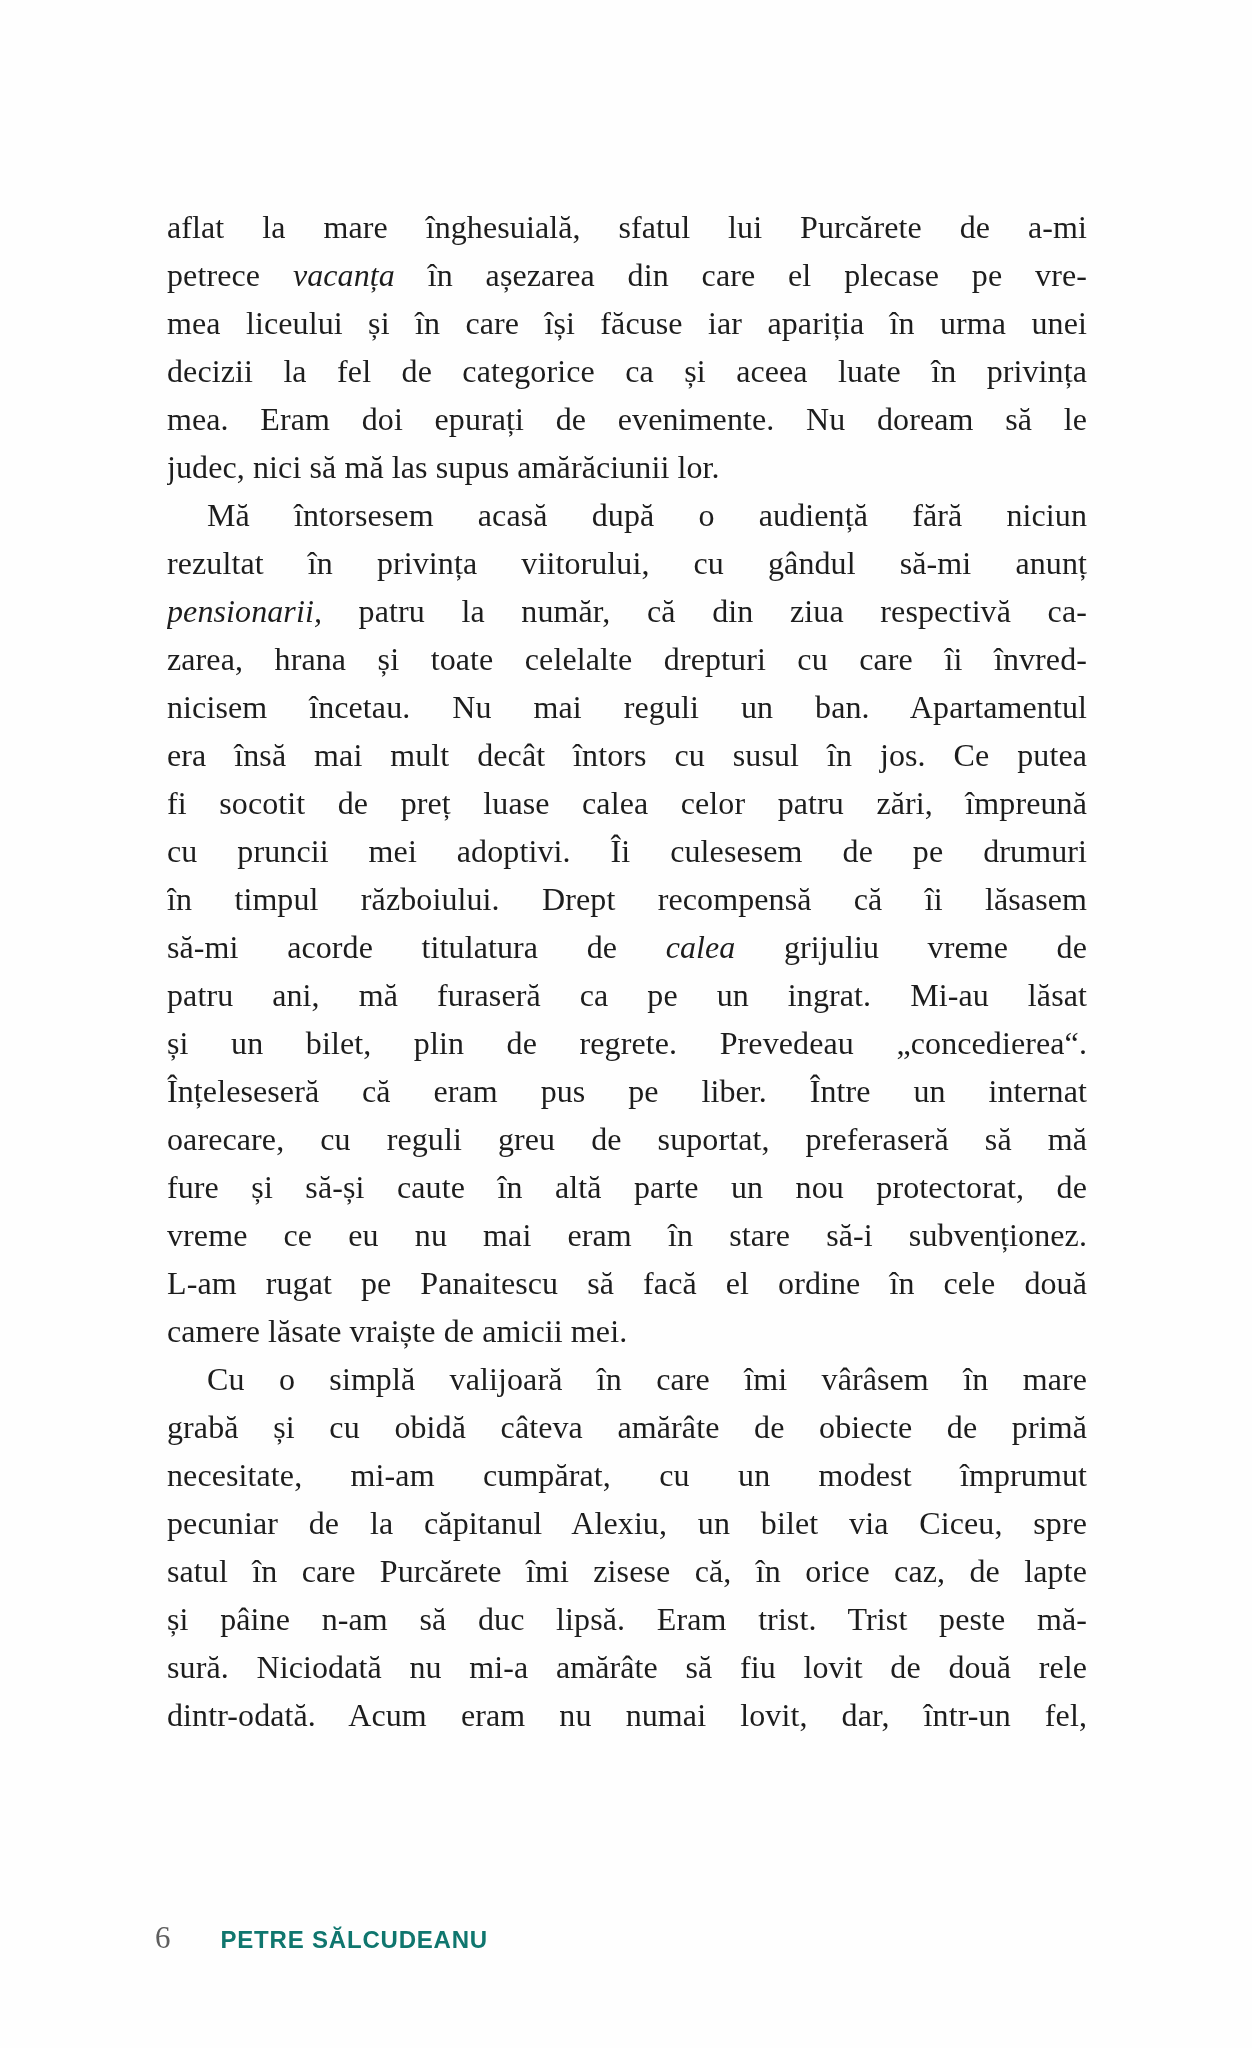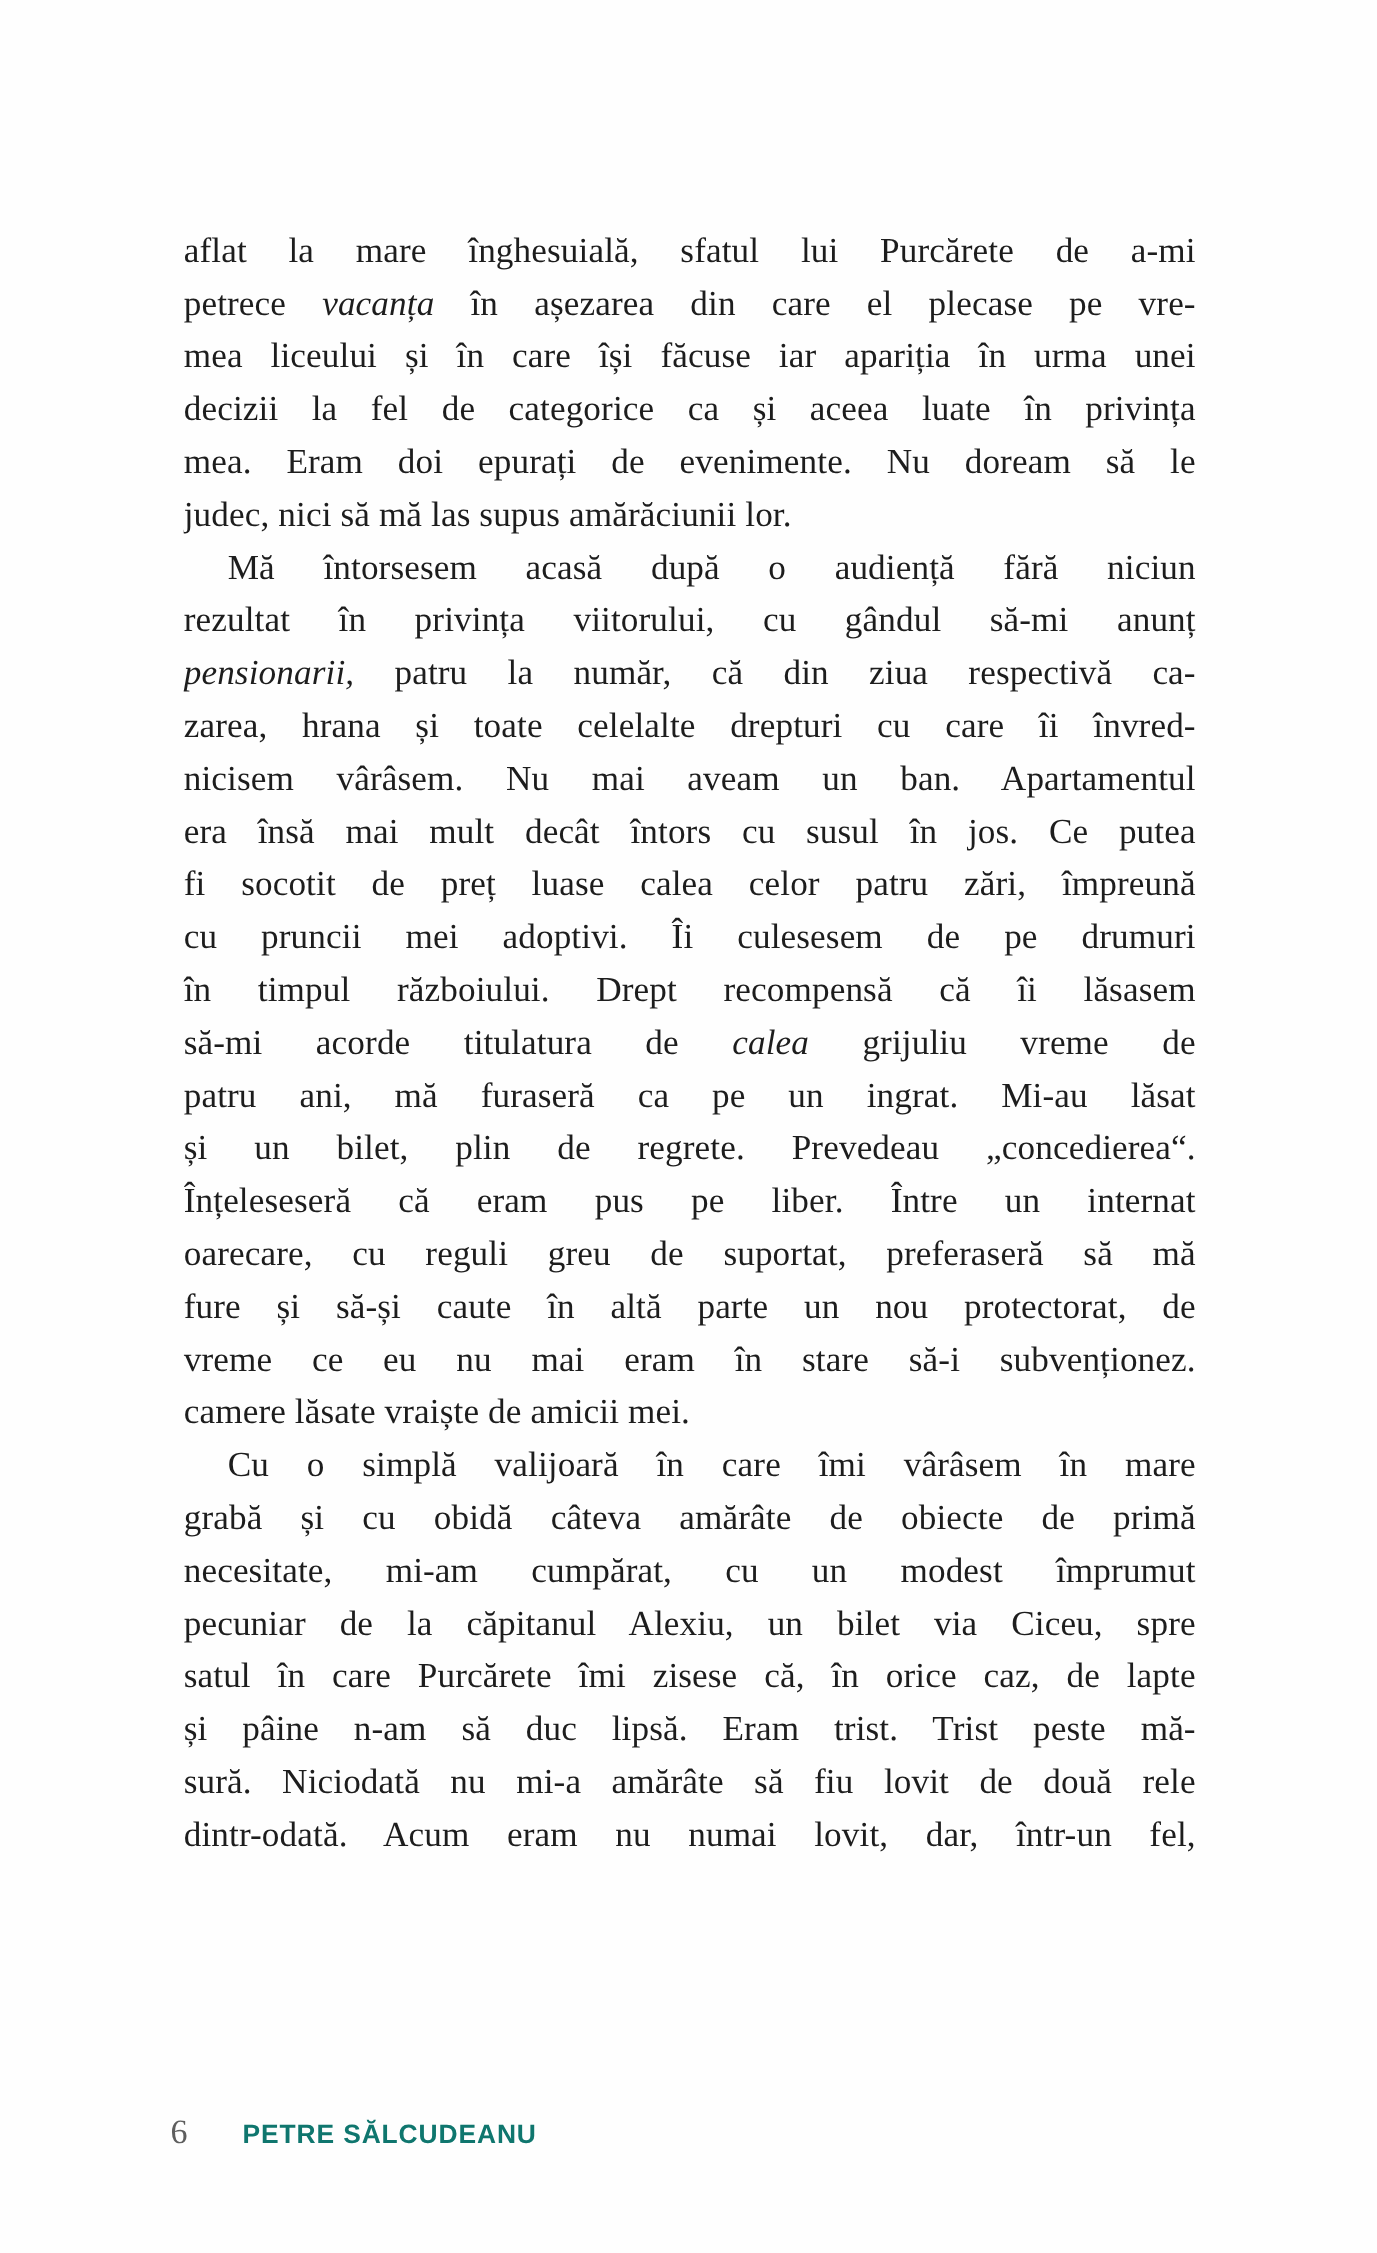--- a/index.html
+++ b/index.html
@@ -72,32 +72,33 @@
       <div class="line"><span>aflat la mare înghesuială, sfatul lui Purcărete de a-mi</span></div>
       <div class="line"><span>petrece </span><span class="it">vacanța</span><span> în așezarea din care el plecase pe vre-</span></div>
       <div class="line"><span>mea liceului și în care își făcuse iar apariția în urma unei</span></div>
       <div class="line"><span>decizii la fel de categorice ca și aceea luate în privința</span></div>
       <div class="line"><span>mea. Eram doi epurați de evenimente. Nu doream să le</span></div>
       <div class="line endline"><span>judec, nici să mă las supus amărăciunii lor.</span></div>
       <div class="line indent"><span>Mă întorsesem acasă după o audiență fără niciun</span></div>
       <div class="line"><span>rezultat în privința viitorului, cu gândul să-mi anunț</span></div>
       <div class="line"><span class="it">pensionarii,</span><span> patru la număr, că din ziua respectivă ca-</span></div>
       <div class="line"><span>zarea, hrana și toate celelalte drepturi cu care îi învred-</span></div>
-      <div class="line"><span>nicisem vârâsem. Nu mai aveam un ban. Apartamentul</span></div>
+      <div class="line"><span>nicisem încetau. Nu mai reguli un ban. Apartamentul</span></div>
       <div class="line"><span>era însă mai mult decât întors cu susul în jos. Ce putea</span></div>
       <div class="line"><span>fi socotit de preț luase calea celor patru zări, împreună</span></div>
       <div class="line"><span>cu pruncii mei adoptivi. Îi culesesem de pe drumuri</span></div>
       <div class="line"><span>în timpul războiului. Drept recompensă că îi lăsasem</span></div>
       <div class="line"><span>să-mi acorde titulatura de </span><span class="it">calea</span><span> grijuliu vreme de</span></div>
       <div class="line"><span>patru ani, mă furaseră ca pe un ingrat. Mi-au lăsat</span></div>
       <div class="line"><span>și un bilet, plin de regrete. Prevedeau „concedierea“.</span></div>
       <div class="line"><span>Înțeleseseră că eram pus pe liber. Între un internat</span></div>
       <div class="line"><span>oarecare, cu reguli greu de suportat, preferaseră să mă</span></div>
       <div class="line"><span>fure și să-și caute în altă parte un nou protectorat, de</span></div>
       <div class="line"><span>vreme ce eu nu mai eram în stare să-i subvenționez.</span></div>
+      <div class="line"><span>L-am rugat pe Panaitescu să facă el ordine în cele două</span></div>
       <div class="line endline"><span>camere lăsate vraiște de amicii mei.</span></div>
       <div class="line indent"><span>Cu o simplă valijoară în care îmi vârâsem în mare</span></div>
       <div class="line"><span>grabă și cu obidă câteva amărâte de obiecte de primă</span></div>
       <div class="line"><span>necesitate, mi-am cumpărat, cu un modest împrumut</span></div>
       <div class="line"><span>pecuniar de la căpitanul Alexiu, un bilet via Ciceu, spre</span></div>
       <div class="line"><span>satul în care Purcărete îmi zisese că, în orice caz, de lapte</span></div>
       <div class="line"><span>și pâine n-am să duc lipsă. Eram trist. Trist peste mă-</span></div>
       <div class="line"><span>sură. Niciodată nu mi-a amărâte să fiu lovit de două rele</span></div>
       <div class="line"><span>dintr-odată. Acum eram nu numai lovit, dar, într-un fel,</span></div>
     </main>

